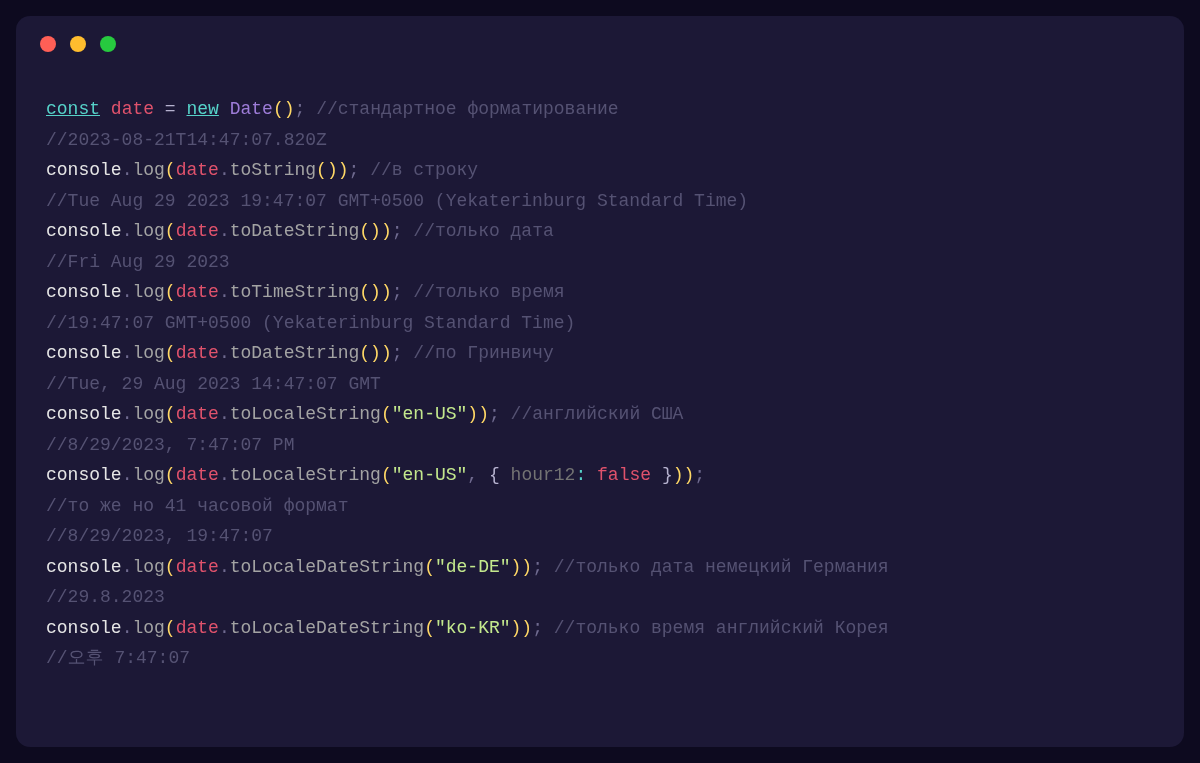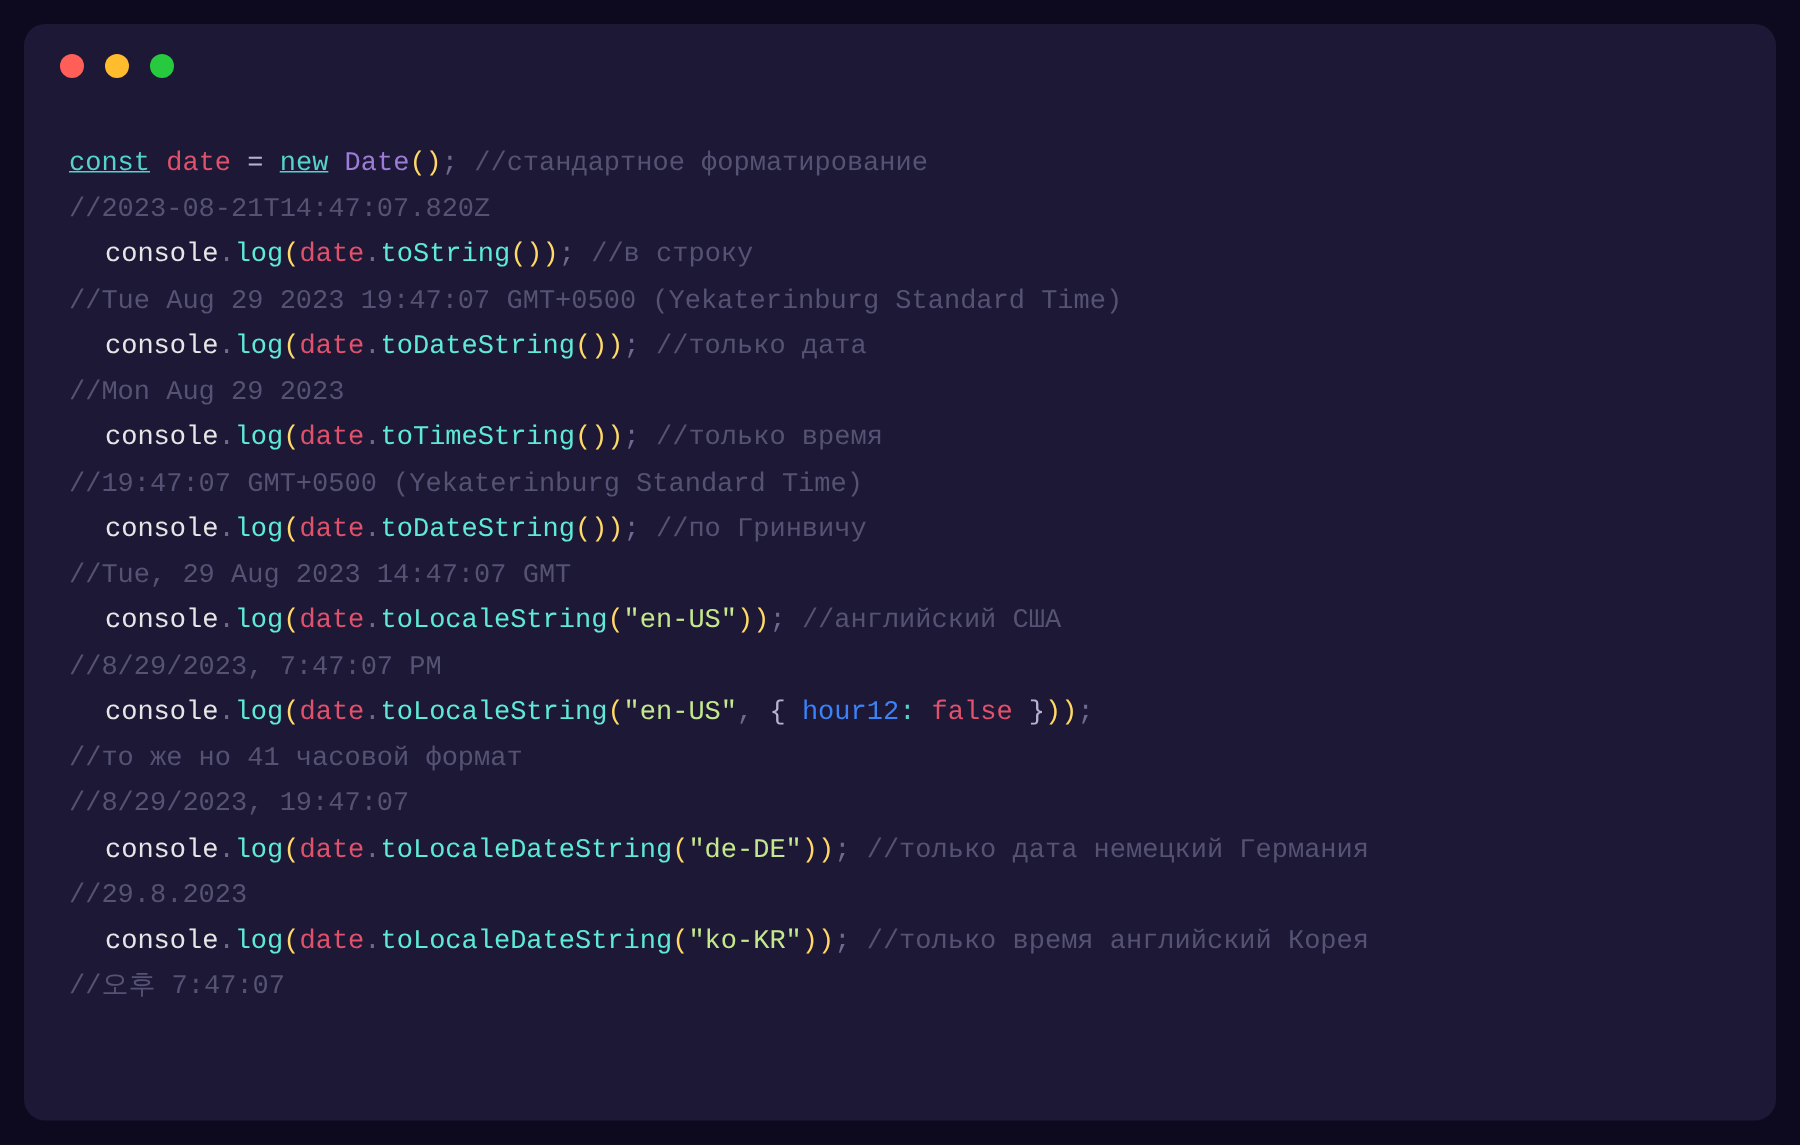--- a/index.html
+++ b/index.html
@@ -11,44 +11,44 @@
   .dot.green{background:#27c93f;}
   .code{position:absolute;left:30px;top:78px;right:30px;font-family:"SFMono-Regular",Menlo,Consolas,"Liberation Mono",monospace;font-size:18px;line-height:30.5px;white-space:pre;color:#e6e6e6;font-weight:500;}
   .kw{color:#56d2c9;text-decoration:underline;}        
   .var{color:#e0526c;}       
   .op{color:#b6b2cf;}        
   .cls{color:#9d7cd8;}       
   .par{color:#ffd866;}       
   .cbr{color:#b6b2cf;}       
   .semi{color:#6f6a8f;}      
   .cmt{color:#555273;}  
-  .obj{color:#e6e6e6;margin-left:24px;}       
+  .obj{color:#e6e6e6;}       
   .dot2{color:#6f6a8f;}      
-  .mth{color:#5eead4;}       
+  .mth{color:#a3a3a3;}       
   .str{color:#c3e88d;}       
-  .prop{color:#3b82f6;text-align:center;}      
+  .prop{color:#737373;text-align:center;}      
   .col{color:#56d2c9;}       
   .bool{color:#e0526c;}      
 </style>
 </head>
 <body>
 
 <div class="window">
   <div class="titlebar">
     <div class="dot red"></div>
     <div class="dot yellow"></div>
     <div class="dot green"></div>
   </div>
 
   <div class="code"><span><span class="kw">const</span> <span class="var">date</span> <span class="op">=</span> <span class="kw">new</span> <span class="cls">Date</span><span class="par">()</span><span class="semi">;</span> <span class="cmt">//стандартное форматирование</span></span>
 <span><span class="cmt">//2023-08-21T14:47:07.820Z</span></span>
 <span><span class="obj">console</span><span class="dot2">.</span><span class="mth">log</span><span class="par">(</span><span class="var">date</span><span class="dot2">.</span><span class="mth">toString</span><span class="par">())</span><span class="semi">;</span> <span class="cmt">//в строку</span></span>
 <span><span class="cmt">//Tue Aug 29 2023 19:47:07 GMT+0500 (Yekaterinburg Standard Time)</span></span>
 <span><span class="obj">console</span><span class="dot2">.</span><span class="mth">log</span><span class="par">(</span><span class="var">date</span><span class="dot2">.</span><span class="mth">toDateString</span><span class="par">())</span><span class="semi">;</span> <span class="cmt">//только дата</span></span>
-<span><span class="cmt">//Mon Aug 29 2023</span></span>
+<span><span class="cmt">//Fri Aug 29 2023</span></span>
 <span><span class="obj">console</span><span class="dot2">.</span><span class="mth">log</span><span class="par">(</span><span class="var">date</span><span class="dot2">.</span><span class="mth">toTimeString</span><span class="par">())</span><span class="semi">;</span> <span class="cmt">//только время</span></span>
 <span><span class="cmt">//19:47:07 GMT+0500 (Yekaterinburg Standard Time)</span></span>
 <span><span class="obj">console</span><span class="dot2">.</span><span class="mth">log</span><span class="par">(</span><span class="var">date</span><span class="dot2">.</span><span class="mth">toDateString</span><span class="par">())</span><span class="semi">;</span> <span class="cmt">//по Гринвичу</span></span>
 <span><span class="cmt">//Tue, 29 Aug 2023 14:47:07 GMT</span></span>
 <span><span class="obj">console</span><span class="dot2">.</span><span class="mth">log</span><span class="par">(</span><span class="var">date</span><span class="dot2">.</span><span class="mth">toLocaleString</span><span class="par">(</span><span class="str">"en-US"</span><span class="par">))</span><span class="semi">;</span> <span class="cmt">//английский США</span></span>
 <span><span class="cmt">//8/29/2023, 7:47:07 PM</span></span>
 <span><span class="obj">console</span><span class="dot2">.</span><span class="mth">log</span><span class="par">(</span><span class="var">date</span><span class="dot2">.</span><span class="mth">toLocaleString</span><span class="par">(</span><span class="str">"en-US"</span><span class="semi">,</span> <span class="cbr">{</span> <span class="prop">hour12</span><span class="col">:</span> <span class="bool">false</span> <span class="cbr">}</span><span class="par">))</span><span class="semi">;</span></span>
 <span><span class="cmt">//то же но 41 часовой формат</span></span>
 <span><span class="cmt">//8/29/2023, 19:47:07</span></span>
 <span><span class="obj">console</span><span class="dot2">.</span><span class="mth">log</span><span class="par">(</span><span class="var">date</span><span class="dot2">.</span><span class="mth">toLocaleDateString</span><span class="par">(</span><span class="str">"de-DE"</span><span class="par">))</span><span class="semi">;</span> <span class="cmt">//только дата немецкий Германия</span></span>

